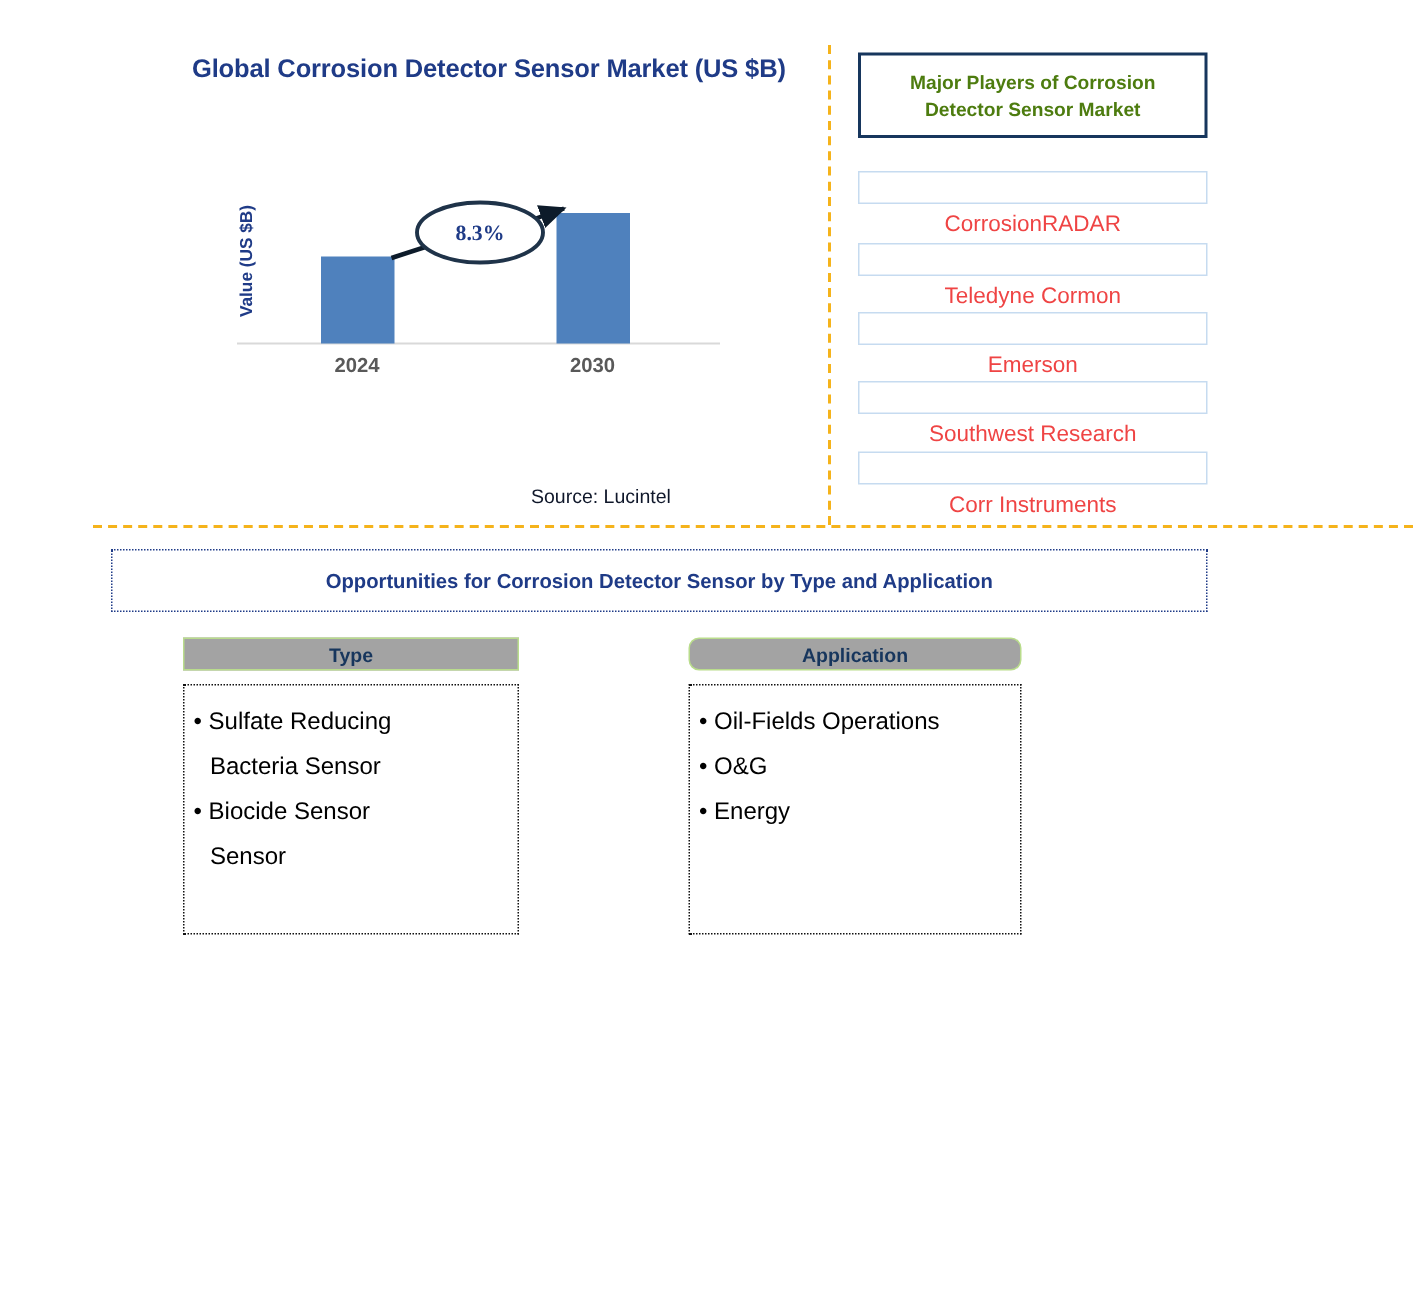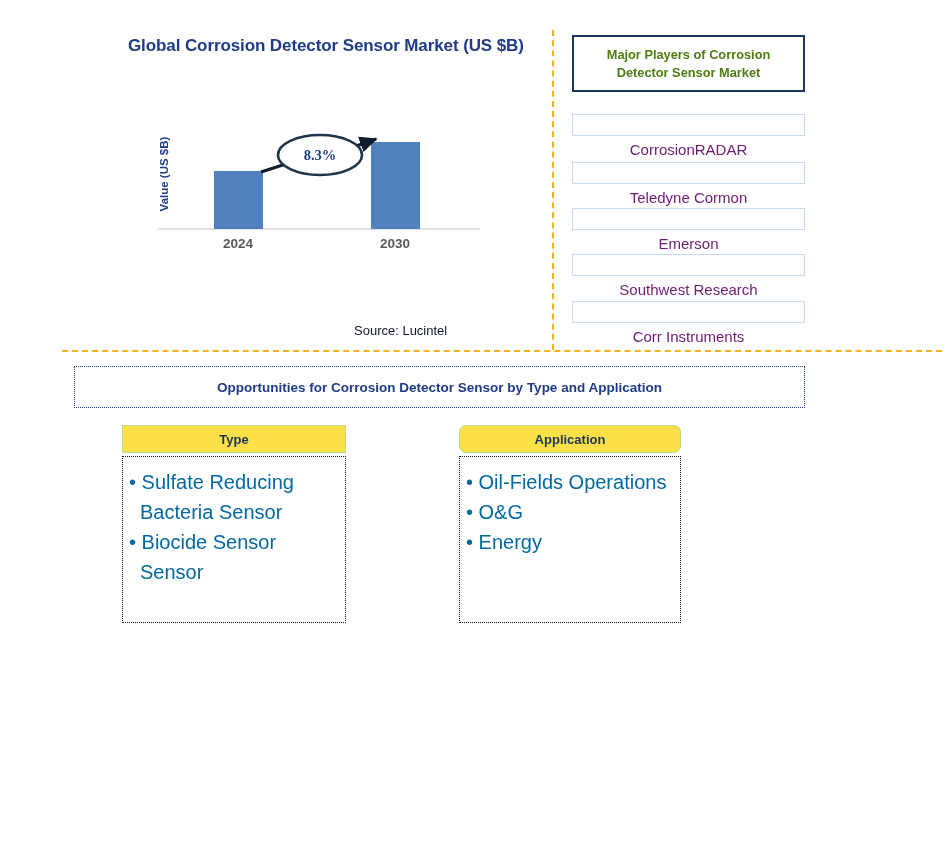--- a/index.html
+++ b/index.html
@@ -99,21 +99,21 @@
     height: 22px;
     border: 1px solid #c6dbf0;
     background: #ffffff;
     display: flex;
     align-items: center;
     justify-content: center;
     box-sizing: border-box;
   }
   .player-item span {
     font-size: 15px;
-    color: #701a75;
+    color: #ef4444;
     white-space: nowrap;
     margin-top: 48px;
   }
   .player-0 { top: 114px; }
   .player-1 { top: 162px; }
   .player-2 { top: 208px; }
   .player-3 { top: 254px; }
   .player-4 { top: 301px; }
 
   
@@ -133,43 +133,43 @@
   .opps-banner span {
     font-size: 13.5px;
     font-weight: bold;
     color: #1f3b87;
     white-space: nowrap;
   }
 
   
   .col-head {
     position: absolute;
-    height: 28px;
-    background: #fde047;
+    height: 22px;
+    background: #a3a3a3;
     border: 1px solid #b9dc8c;
     display: flex;
     align-items: center;
     justify-content: center;
     box-sizing: border-box;
   }
   .col-head span {
     font-size: 13px;
     font-weight: bold;
     color: #17365d;
   }
   .col-box {
     position: absolute;
     border: 1px dotted #111111;
     background: #ffffff;
     box-sizing: border-box;
     padding: 10px 8px 8px 6px;
   }
   .bullet-line {
-    font-size: 20px;
-    color: #0369a1;
+    font-size: 16px;
+    color: #000000;
     line-height: 30px;
     white-space: nowrap;
   }
   .bullet-line.cont { padding-left: 11px; }
 
   .type-head   { left: 122px; top: 425px; width: 224px; }
   .type-box    { left: 122px; top: 456px; width: 224px; height: 167px; }
   .app-head    { left: 459px; top: 425px; width: 222px; border-radius: 7px; }
   .app-box     { left: 459px; top: 456px; width: 222px; height: 167px; }
 </style>

